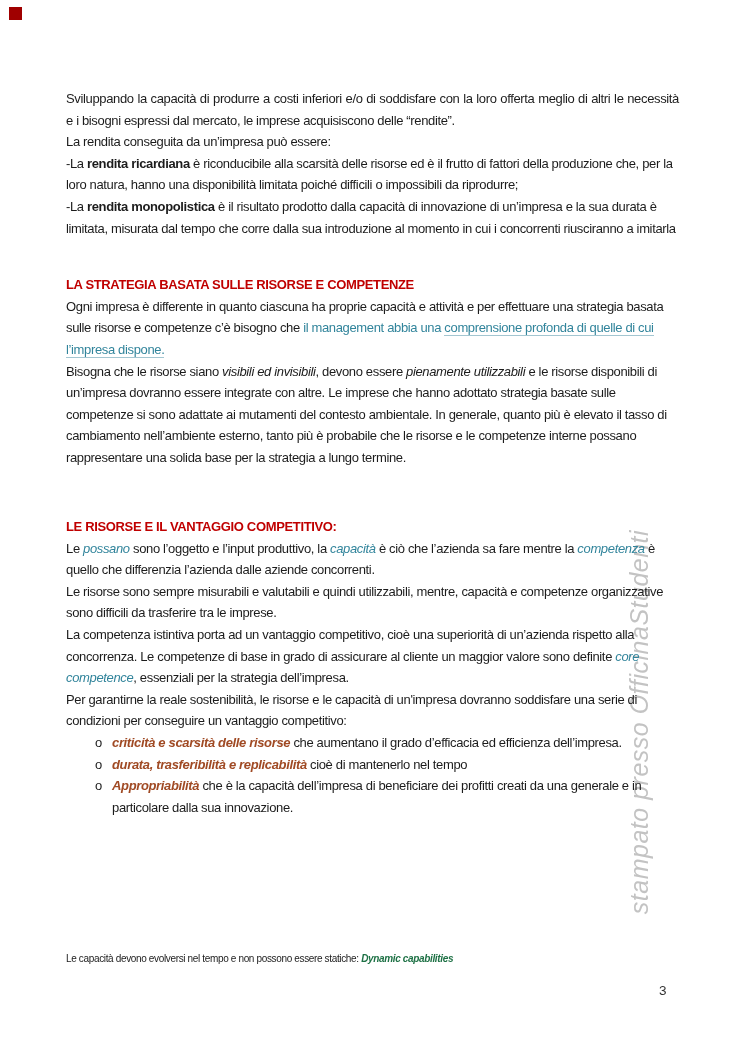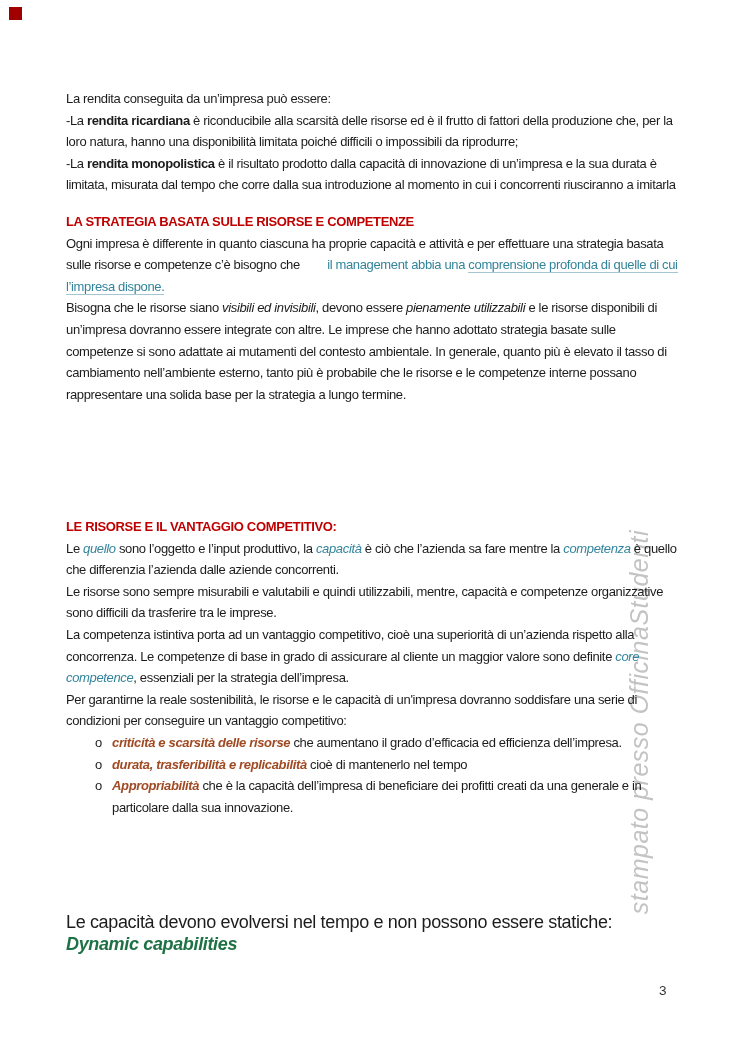--- a/index.html
+++ b/index.html
@@ -18,33 +18,33 @@
     font-size:13px;
     line-height:21.6px;
     letter-spacing:-0.35px;
     z-index:2;
   }
   #stackA{top:88px;}
   #stackB{top:516px;}
   .doc p{margin:0;}
   .just{text-align:justify;}
   .heading{color:#C00000;font-weight:bold;}
-  .heading.gap{margin-top:15px;}
+  .heading.gap{margin-top:35px;}
   .b{font-weight:bold;}
   .it{font-style:italic;}
-  .teal{color:#31849B;margin-left:24px;}
+  .teal{color:#31849B;}
   .teal-u{color:#31849B;border-bottom:1px solid #a3c6d1;}
   .teal-it{color:#31849B;font-style:italic;}
   .bullet{display:flex;margin-left:29px;}
   .bullet .m{flex:0 0 17px;}
   .rust{color:#A04A24;font-weight:bold;font-style:italic;}
   .green{color:#1E7145;font-weight:bold;font-style:italic;}
   .final-line{
-    position:absolute;left:66px;top:912px;width:620px;
-    font-size:18px;line-height:21.6px;letter-spacing:-0.35px;z-index:2;
+    position:absolute;left:66px;top:948px;width:620px;
+    font-size:10px;line-height:21.6px;letter-spacing:-0.35px;z-index:2;
   }
   .page-number{
     position:absolute;left:659px;top:983px;
     font-size:13.5px;color:#333;z-index:2;
   }
   .watermark{
     position:absolute;top:722px;left:639px;
     transform:translate(-50%,-50%) rotate(-90deg);
     white-space:nowrap;
     font-size:25px;font-style:italic;
@@ -57,32 +57,33 @@
   }
 </style>
 </head>
 <body>
 
 <div class="corner-marker"></div>
 
 <div class="watermark">stampato presso OfficinaStudenti</div>
 
 <div class="doc" id="stackA">
+  <p class="just">Sviluppando la capacità di produrre a costi inferiori e/o di soddisfare con la loro offerta meglio di altri le necessità e i bisogni espressi dal mercato, le imprese acquisiscono delle “rendite”.</p>
   <p>La rendita conseguita da un’impresa può essere:</p>
   <p><span>-La </span><span class="b">rendita ricardiana</span><span> è riconducibile alla scarsità delle risorse ed è il frutto di fattori della produzione che, per la loro natura, hanno una disponibilità limitata poiché difficili o impossibili da riprodurre;</span></p>
   <p><span>-La </span><span class="b">rendita monopolistica</span><span> è il risultato prodotto dalla capacità di innovazione di un’impresa e la sua durata è limitata, misurata dal tempo che corre dalla sua introduzione al momento in cui i concorrenti riusciranno a imitarla</span></p>
 
   <p class="heading gap">LA STRATEGIA BASATA SULLE RISORSE E COMPETENZE</p>
   <p><span>Ogni impresa è differente in quanto ciascuna ha proprie capacità e attività e per effettuare una strategia basata sulle risorse e competenze c’è bisogno che </span><span class="teal">il management abbia una </span><span class="teal-u">comprensione profonda di quelle di cui l’impresa dispone.</span></p>
   <p><span>Bisogna che le  risorse siano </span><span class="it">visibili ed invisibili</span><span>, devono essere </span><span class="it">pienamente utilizzabili</span><span> e le risorse disponibili di un’impresa dovranno essere integrate con altre. Le imprese che hanno adottato strategia basate sulle competenze si sono adattate ai mutamenti del contesto ambientale. In generale, quanto più è elevato il tasso di cambiamento nell’ambiente esterno, tanto più è probabile che le risorse e le competenze interne possano rappresentare una solida base per la strategia a lungo termine.</span></p>
 </div>
 
 <div class="doc" id="stackB">
   <p class="heading">LE RISORSE E IL VANTAGGIO COMPETITIVO:</p>
-  <p><span>Le </span><span class="teal-it">quello</span><span> sono l’oggetto e l’input produttivo, la </span><span class="teal-it">capacità</span><span> è ciò che l’azienda sa fare mentre la </span><span class="teal-it">competenza</span><span> è quello che differenzia l’azienda dalle aziende concorrenti.</span></p>
+  <p><span>Le </span><span class="teal-it">possano</span><span> sono l’oggetto e l’input produttivo, la </span><span class="teal-it">capacità</span><span> è ciò che l’azienda sa fare mentre la </span><span class="teal-it">competenza</span><span> è quello che differenzia l’azienda dalle aziende concorrenti.</span></p>
   <p>Le risorse sono sempre misurabili e valutabili e quindi utilizzabili, mentre, capacità e competenze organizzative sono difficili da trasferire tra le imprese.</p>
   <p><span>La competenza istintiva porta ad un vantaggio competitivo, cioè una superiorità di un’azienda rispetto alla concorrenza. Le competenze di base in grado di assicurare al cliente un maggior valore sono definite </span><span class="teal-it">core competence</span><span>, essenziali per la strategia dell’impresa.</span></p>
   <p>Per garantirne la reale sostenibilità, le risorse e le capacità di un'impresa dovranno soddisfare una serie di condizioni per conseguire un vantaggio competitivo:</p>
 
   <div class="bullet">
     <span class="m">o</span>
     <span><span class="rust">criticità e scarsità delle risorse</span><span> che aumentano il grado d’efficacia ed efficienza dell’impresa.</span></span>
   </div>
   <div class="bullet">
     <span class="m">o</span>

